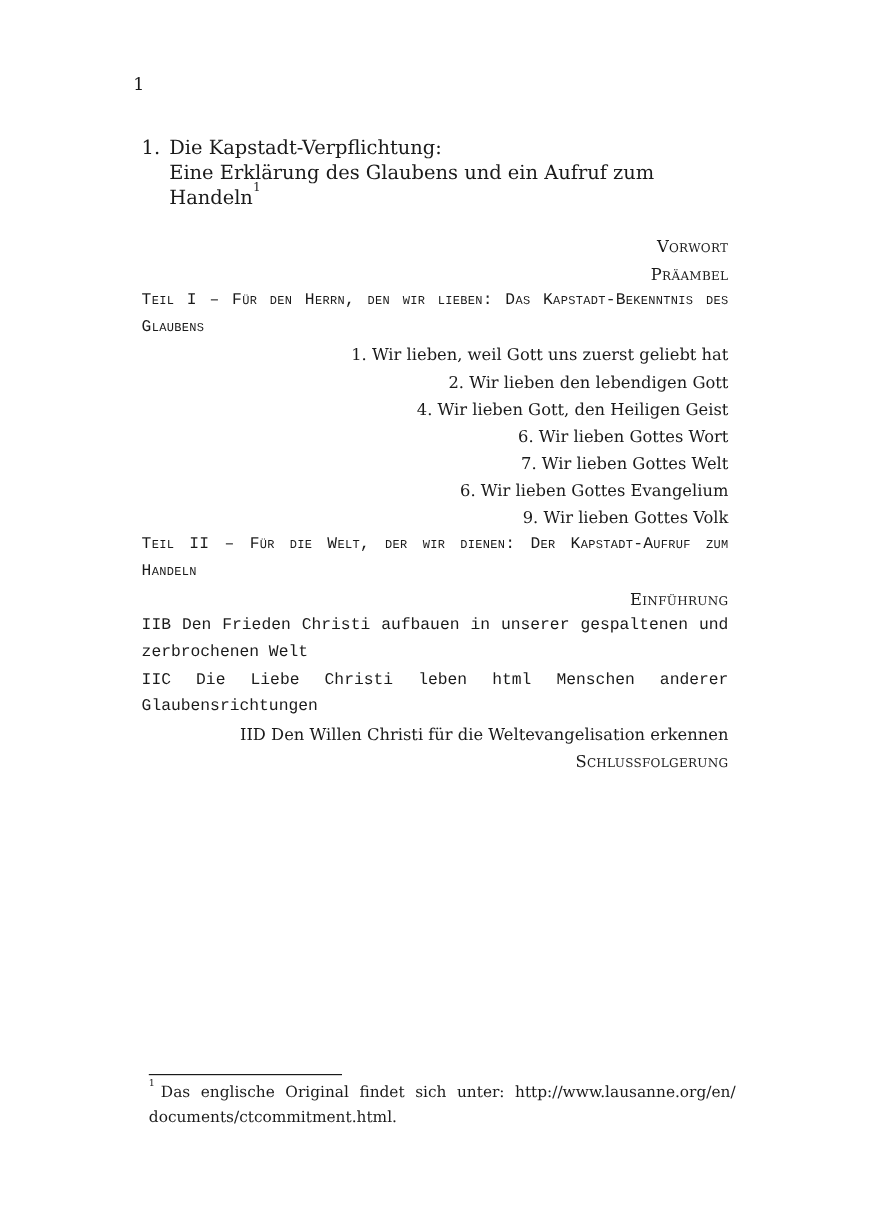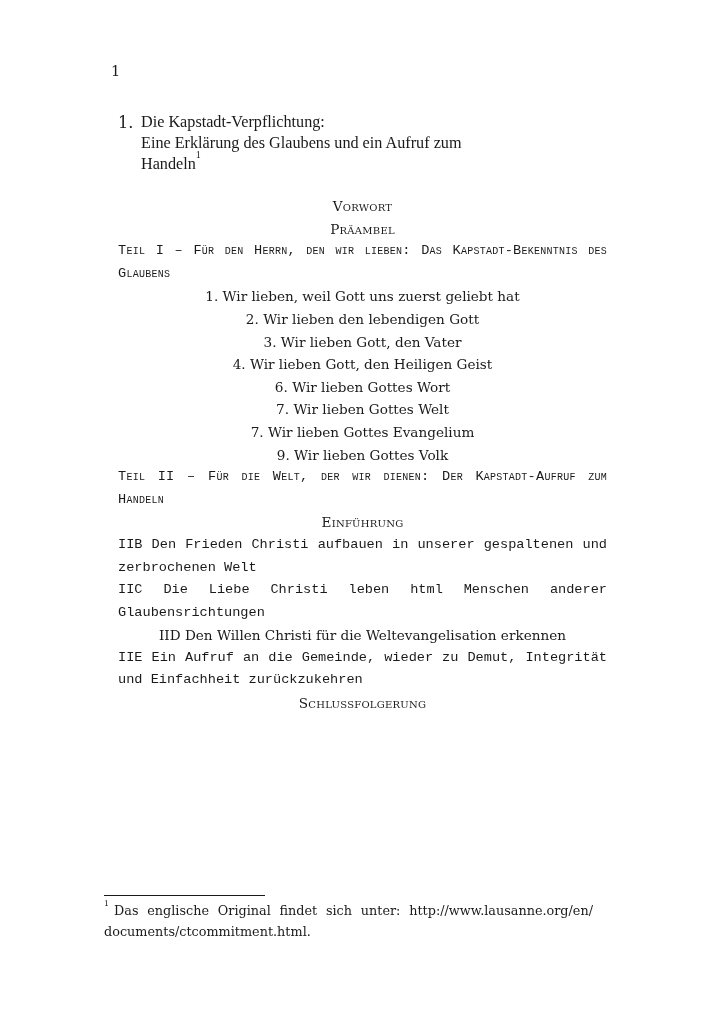--- a/index.html
+++ b/index.html
@@ -34,42 +34,41 @@
     margin-top: 112px;
     font-size: 16.2px;
     line-height: 21px;
     font-weight: normal;
   }
   .title-marker {
     flex: 0 0 23px;
   }
   .title-text {
     flex: 1 1 auto;
-    font-family: Liberation Serif, serif;
   }
   .sup-ref {
     font-size: 0.62em;
     position: relative;
     top: -0.45em;
     line-height: 0;
   }
   .toc {
     margin-top: 20px;
     font-size: 13.6px;
     line-height: 22.6px;
   }
-  .entry { text-align: center; }
+  .entry { text-align: right; }
   .entry.just { text-align: justify; font-family: Liberation Mono, monospace; }
   .entry.sc {
     font-variant: small-caps;
     letter-spacing: 0.25px;
   }
   .footnote-area {
     position: absolute;
-    left: 104px;
+    left: 124px;
     top: 895px;
     width: 489px;
   }
   .fn-rule {
     width: 161px;
     height: 0;
     border-top: 1.8px solid #1a1a1a;
   }
   .fn-text {
     margin: 5px 0 0 0;
@@ -98,32 +97,30 @@
         <div><span>Handeln</span><sup class="sup-ref">1</sup></div>
       </div>
     </div>
 
     <div class="toc">
       <div class="entry sc">Vorwort</div>
       <div class="entry sc">Präambel</div>
       <div class="entry sc just">Teil I – Für den Herrn, den wir lieben: Das Kapstadt-Bekenntnis des Glaubens</div>
       <div class="entry">1. Wir lieben, weil Gott uns zuerst geliebt hat</div>
       <div class="entry">2. Wir lieben den lebendigen Gott</div>
-      <div class="entry">3. Wir lieben Gott, den Vater</div>
       <div class="entry">4. Wir lieben Gott, den Heiligen Geist</div>
       <div class="entry">6. Wir lieben Gottes Wort</div>
       <div class="entry">7. Wir lieben Gottes Welt</div>
-      <div class="entry">7. Wir lieben Gottes Evangelium</div>
+      <div class="entry">6. Wir lieben Gottes Evangelium</div>
       <div class="entry">9. Wir lieben Gottes Volk</div>
       <div class="entry sc just">Teil II – Für die Welt, der wir dienen: Der Kapstadt-Aufruf zum Handeln</div>
       <div class="entry sc">Einführung</div>
       <div class="entry just">IIB Den Frieden Christi aufbauen in unserer gespaltenen und zerbrochenen Welt</div>
       <div class="entry just">IIC Die Liebe Christi leben html Menschen anderer Glaubensrichtungen</div>
       <div class="entry">IID Den Willen Christi für die Weltevangelisation erkennen</div>
-      <div class="entry just">IIE Ein Aufruf an die Gemeinde, wieder zu Demut, Integrität und Einfachheit zurückzukehren</div>
       <div class="entry sc">Schlussfolgerung</div>
     </div>
 
   </div>
 
   <div class="footnote-area">
     <div class="fn-rule"></div>
     <p class="fn-text"><sup class="sup-ref">1</sup><span>Das englische Original findet sich unter: http://www.lausanne.org/en/</span><wbr><span>documents/ctcommitment.html.</span></p>
   </div>
 

